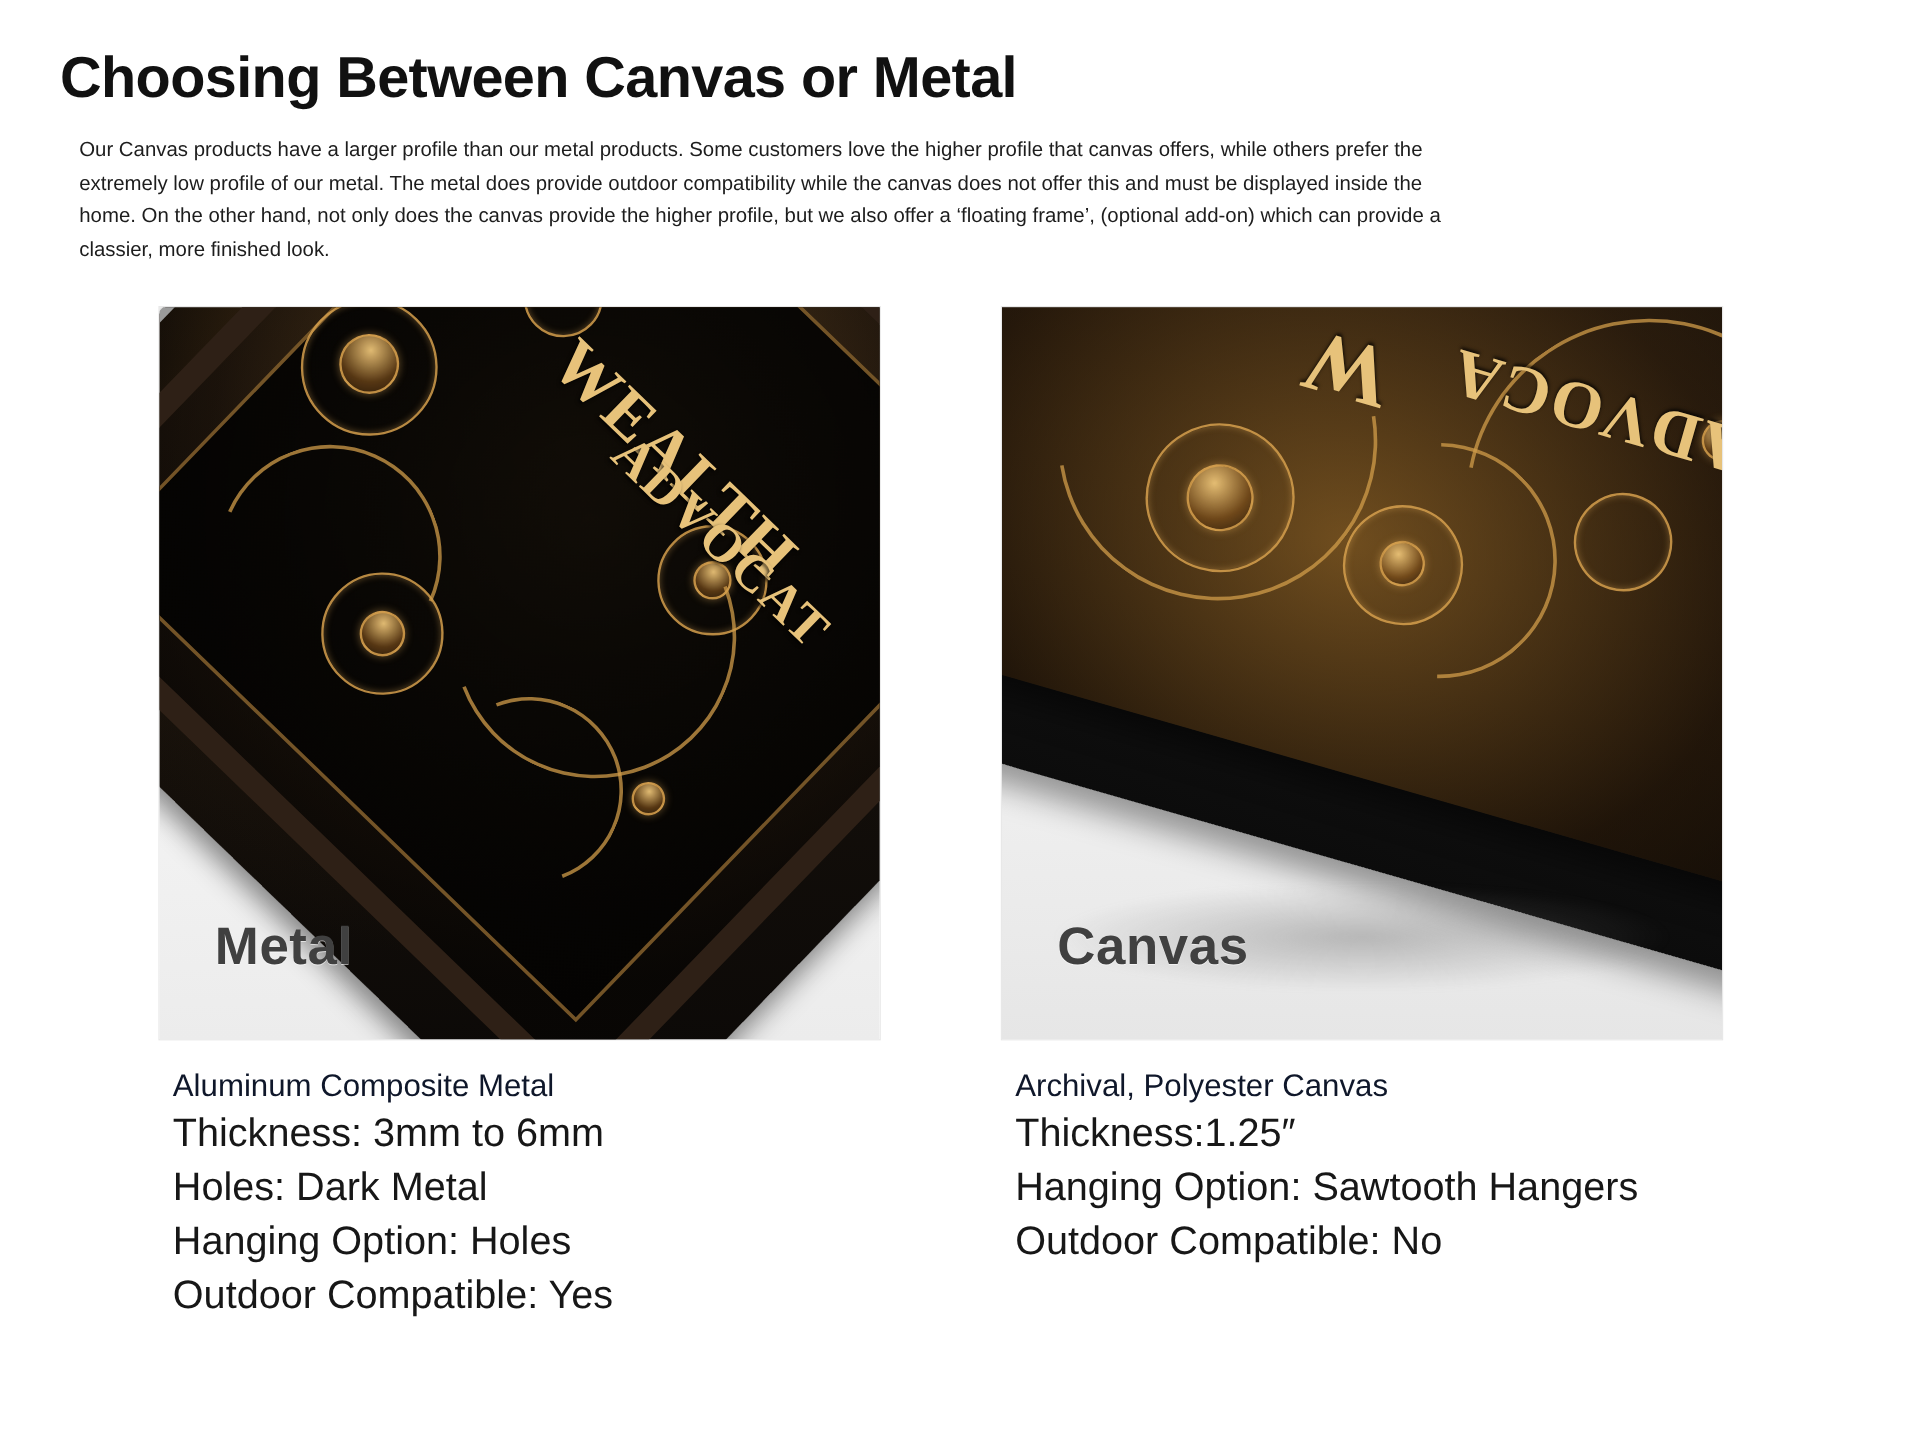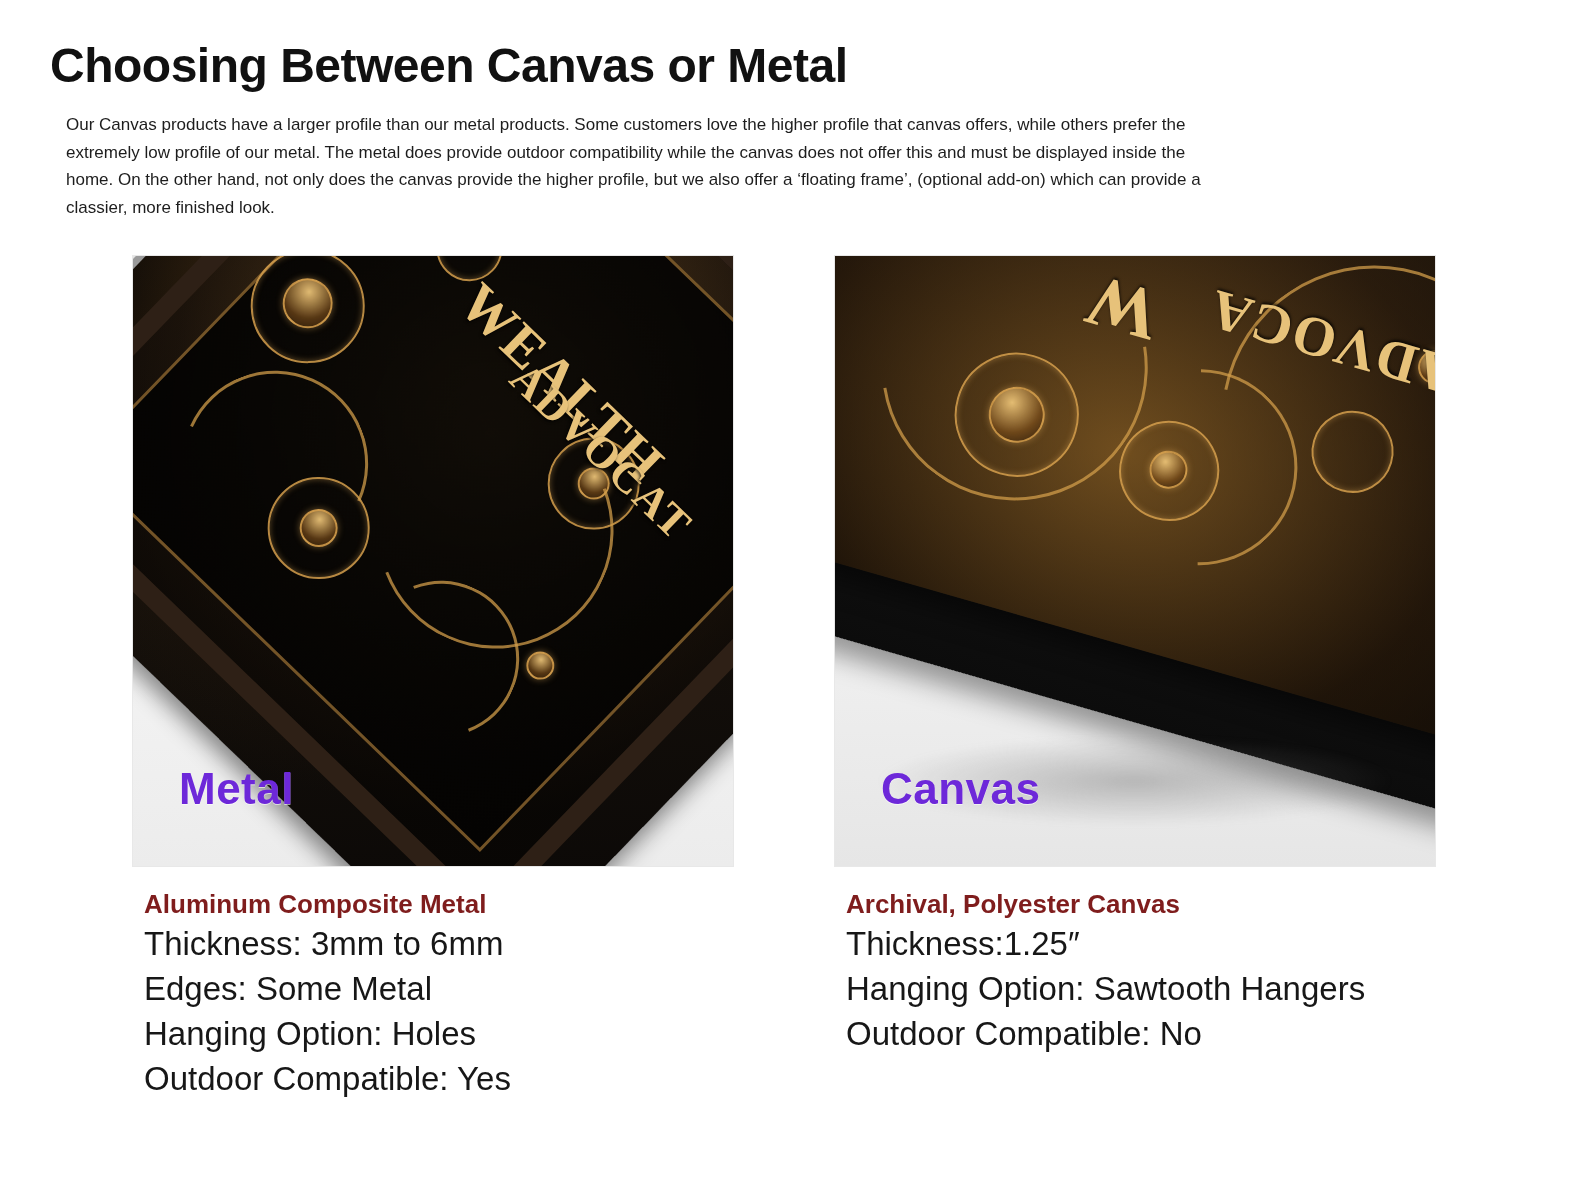--- a/index.html
+++ b/index.html
@@ -53,21 +53,21 @@
     border: 1px solid #e8e8e8;
   }
 
   
   .plate-label {
     position: absolute;
     left: 46px;
     bottom: 52px;
     font-size: 44px;
     font-weight: bold;
-    color: #6d28d9;
+    color: #404040;
     letter-spacing: 0.5px;
     z-index: 12;
     text-shadow: 0 1px 0 rgba(255,255,255,0.6);
   }
 
   
   .metal-bg {
     position: absolute;
     inset: 0;
     background: linear-gradient(180deg,#fdfdfd 0%, #f4f4f4 60%, #ececec 100%);
@@ -181,23 +181,23 @@
     filter: blur(3px);
   }
 
   
   .caption {
     margin-top: 22px;
     padding-left: 12px;
   }
   .caption h3 {
     font-size: 26px;
-    font-weight: bold;
+    font-weight: normal;
     margin: 0 0 2px 0;
-    color: #7f1d1d;
+    color: #0f172a;
   }
   .caption p {
     font-size: 33px;
     line-height: 1.36;
     margin: 0;
     color: #171717;
     white-space: nowrap;
   }
 </style>
 </head>
@@ -234,21 +234,21 @@
 
         <div class="wordmark" style="left:300px;top:95px;font-size:56px;transform:rotate(44deg);">WEALTH</div>
         <div class="wordmark" style="left:352px;top:170px;font-size:44px;transform:rotate(44deg);">ADVOCAT</div>
 
         <div class="plate-label">Metal</div>
       </div>
 
       <div class="caption">
         <h3>Aluminum Composite Metal</h3>
         <p>Thickness: 3mm to 6mm</p>
-        <p>Edges: Some Metal</p>
+        <p>Holes: Dark Metal</p>
         <p>Hanging Option: Holes</p>
         <p>Outdoor Compatible: Yes</p>
       </div>
     </div>
 
     <div class="card">
       <div class="photo">
         <div class="canvas-bg"></div>
 
         <div class="canvas-depth"></div>

